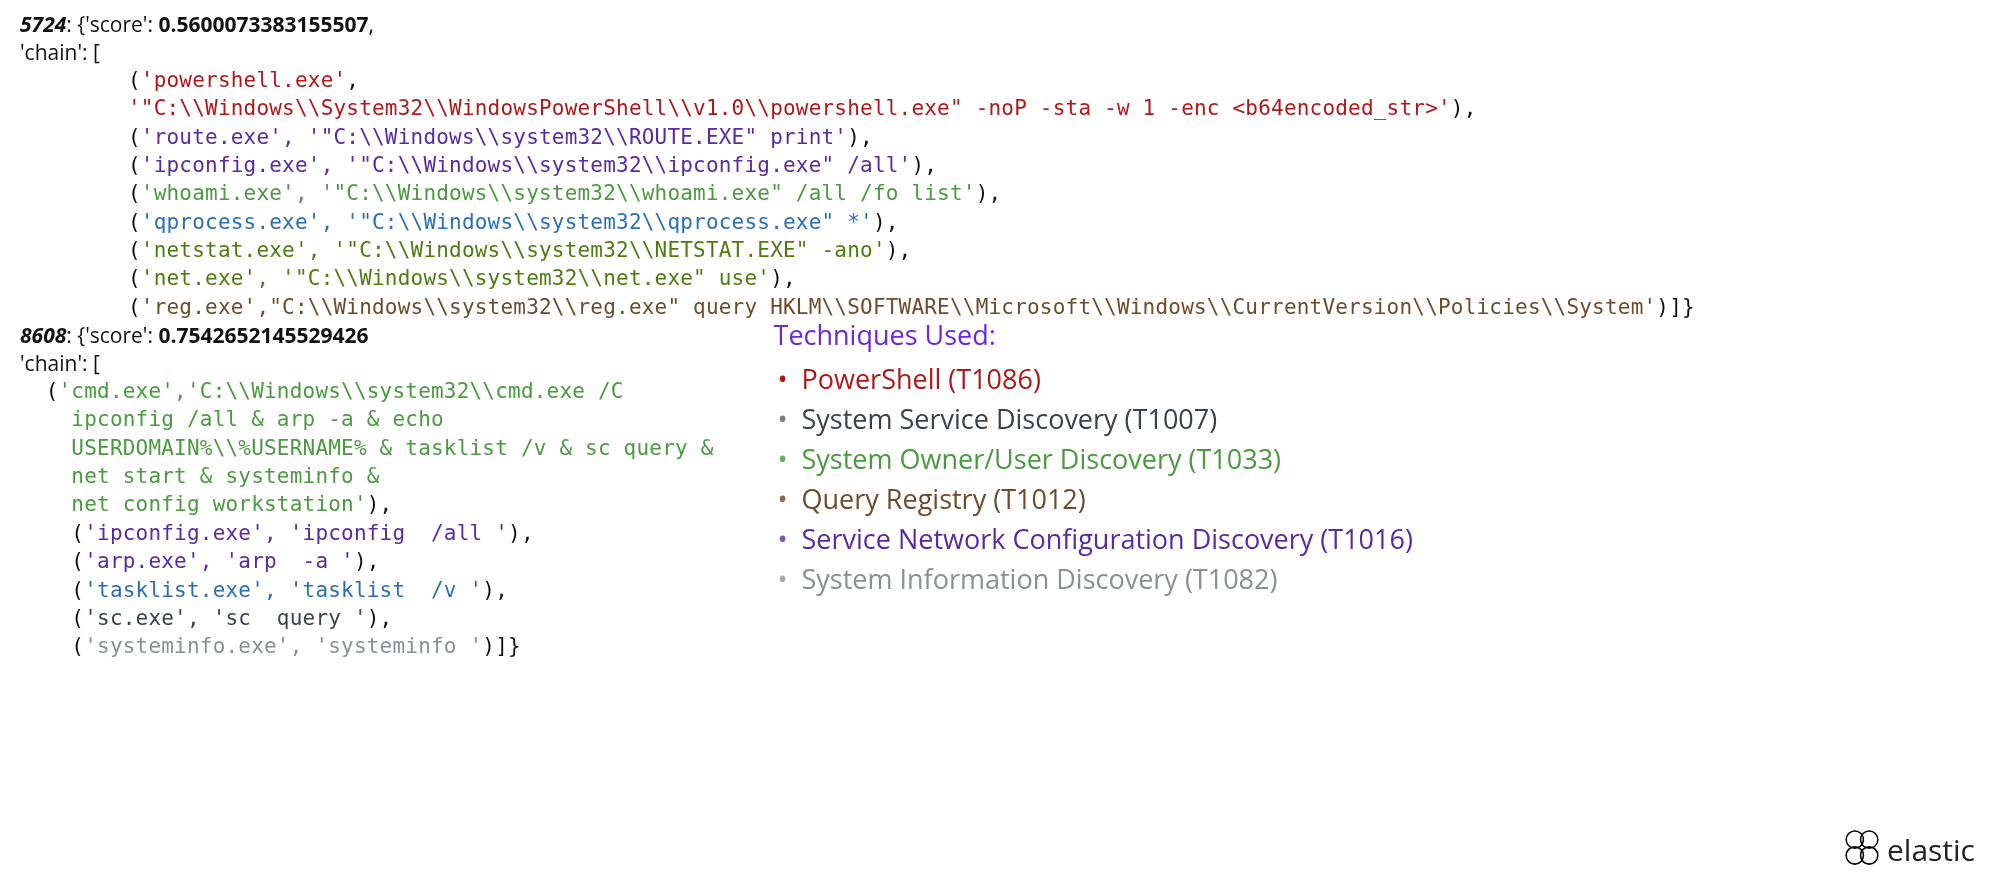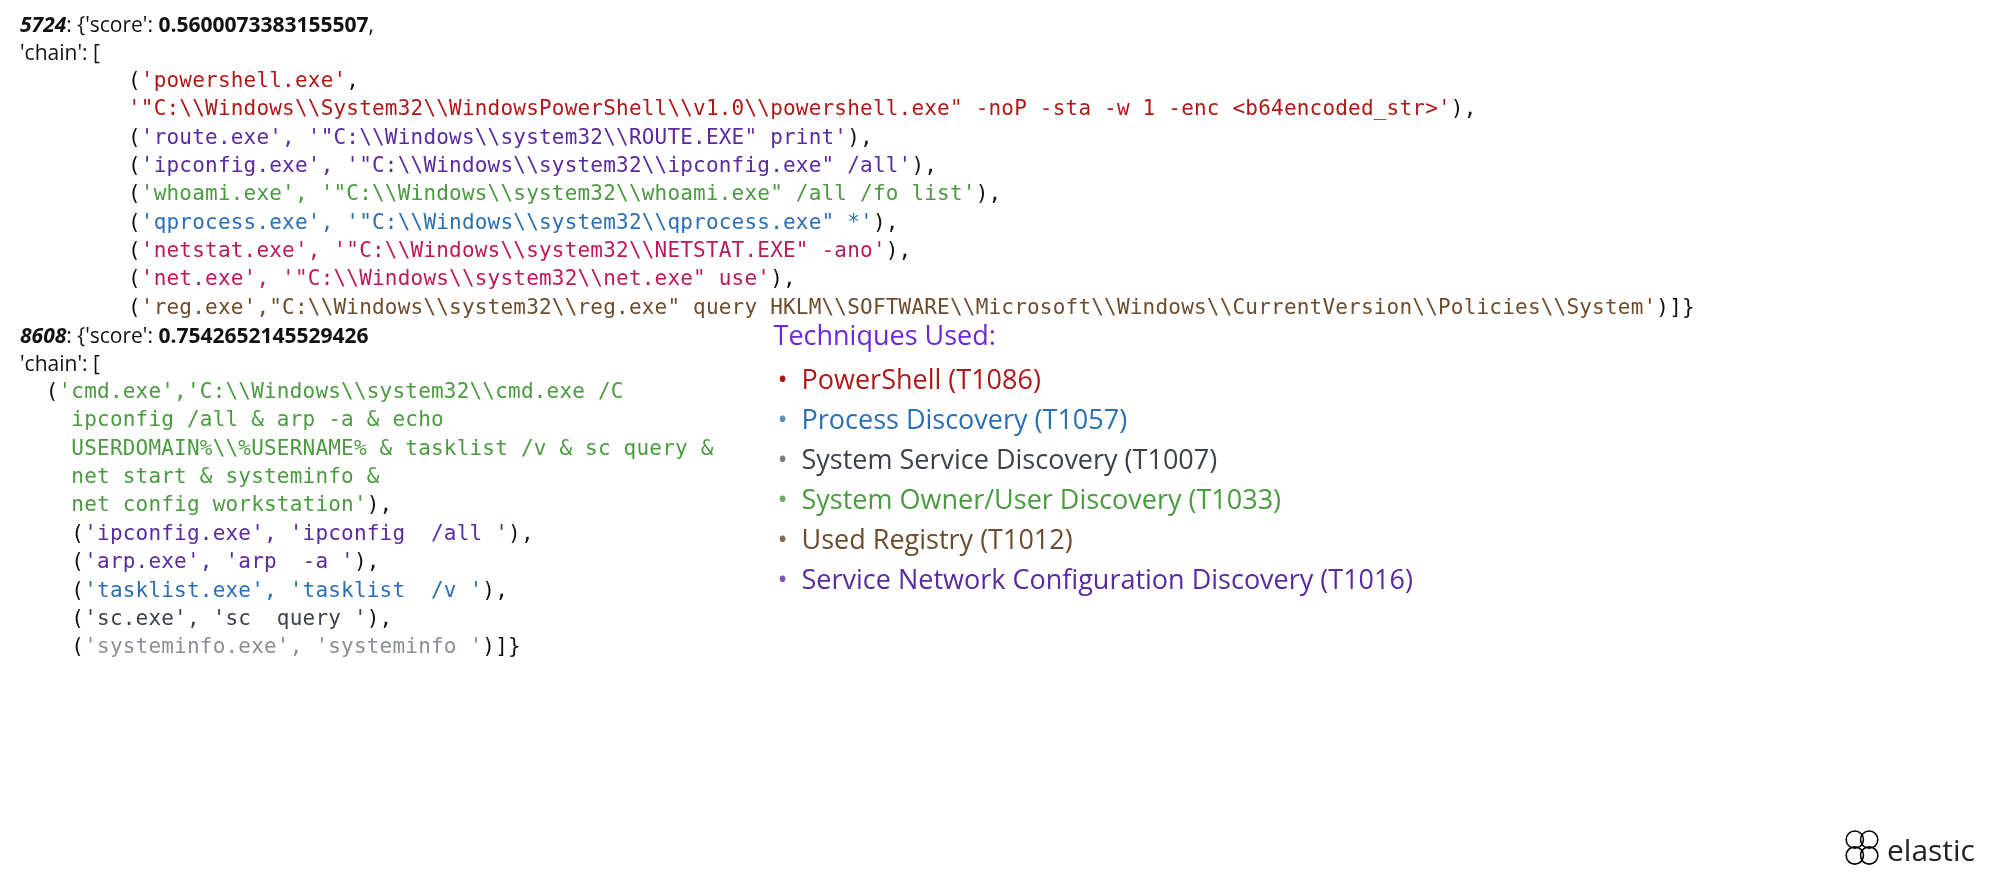--- a/index.html
+++ b/index.html
@@ -45,21 +45,21 @@
     position: absolute;
     left: 4px;
     top: 0;
     font-size: 27px;
   }
   
   .c-red    { color: #b01818; }
   .c-blue   { color: #2a6fb5; }
   .c-dgray  { color: #3b424a; }
   .c-green  { color: #4a9a3f; }
-  .c-gold   { color: #be185d; }
+  .c-gold   { color: #4d7c0f; }
   .c-brown  { color: #6d4c2b; }
   .c-purple { color: #5a2aa0; }
   .c-gray   { color: #8a8f96; }
   .c-black  { color: #111; }
 
   .legend li.c-red::before    { color: #b01818; }
   .legend li.c-blue::before   { color: #5a8fc5; }
   .legend li.c-dgray::before  { color: #7a8088; }
   .legend li.c-green::before  { color: #6bb060; }
   .legend li.c-gold::before   { color: #c9a24a; }
@@ -94,25 +94,25 @@
   <div class="block2">
     <div class="hdr"><span class="id">8608</span><span>: </span><span>{'score': </span><span class="score">0.7542652145529426</span></div>
     <div class="hdr"> 'chain': [</div>
     <div class="code" id="code2"><div style="padding-left: 0px;"><span class="c-black">  (</span><span class="c-green">'cmd.exe','C:\\Windows\\system32\\cmd.exe /C</span></div><div style="padding-left: 0px;"><span class="c-green">    ipconfig /all &amp; arp -a &amp; echo</span></div><div style="padding-left: 0px;"><span class="c-green">    USERDOMAIN%\\%USERNAME% &amp; tasklist /v &amp; sc query &amp;</span></div><div style="padding-left: 0px;"><span class="c-green">    net start &amp; systeminfo &amp;</span></div><div style="padding-left: 0px;"><span class="c-green">    net config workstation'</span><span class="c-black">),</span></div><div style="padding-left: 0px;"><span class="c-black">    (</span><span class="c-purple">'ipconfig.exe', 'ipconfig  /all '</span><span class="c-black">),</span></div><div style="padding-left: 0px;"><span class="c-black">    (</span><span class="c-purple">'arp.exe', 'arp  -a '</span><span class="c-black">),</span></div><div style="padding-left: 0px;"><span class="c-black">    (</span><span class="c-blue">'tasklist.exe', 'tasklist  /v '</span><span class="c-black">),</span></div><div style="padding-left: 0px;"><span class="c-black">    (</span><span class="c-dgray">'sc.exe', 'sc  query '</span><span class="c-black">),</span></div><div style="padding-left: 0px;"><span class="c-black">    (</span><span class="c-gray">'systeminfo.exe', 'systeminfo '</span><span class="c-black">)]}</span></div></div>
   </div>
 
   <div class="legend">
     <div class="legend-title">Techniques Used:</div>
     <ul id="legend-list">
         <li class="c-red">PowerShell (T1086)</li>
-        <li class="c-blue">Process Discovery (T1057)</li>
         <li class="c-dgray">System Service Discovery (T1007)</li>
         <li class="c-green">System Owner/User Discovery (T1033)</li>
-        <li class="c-brown">Used Registry (T1012)</li>
+        <li class="c-brown">Query Registry (T1012)</li>
         <li class="c-purple">Service Network Configuration Discovery (T1016)</li>
+        <li class="c-gray">System Information Discovery (T1082)</li>
       </ul>
   </div>
 </div>
 
 <div class="elastic">
   <svg viewBox="0 0 64 64">
     <g fill="none" stroke="#000" stroke-width="2.2">
       <circle cx="22" cy="19" r="12"></circle>
       <circle cx="42" cy="19" r="12"></circle>
       <circle cx="22" cy="41" r="12"></circle>

